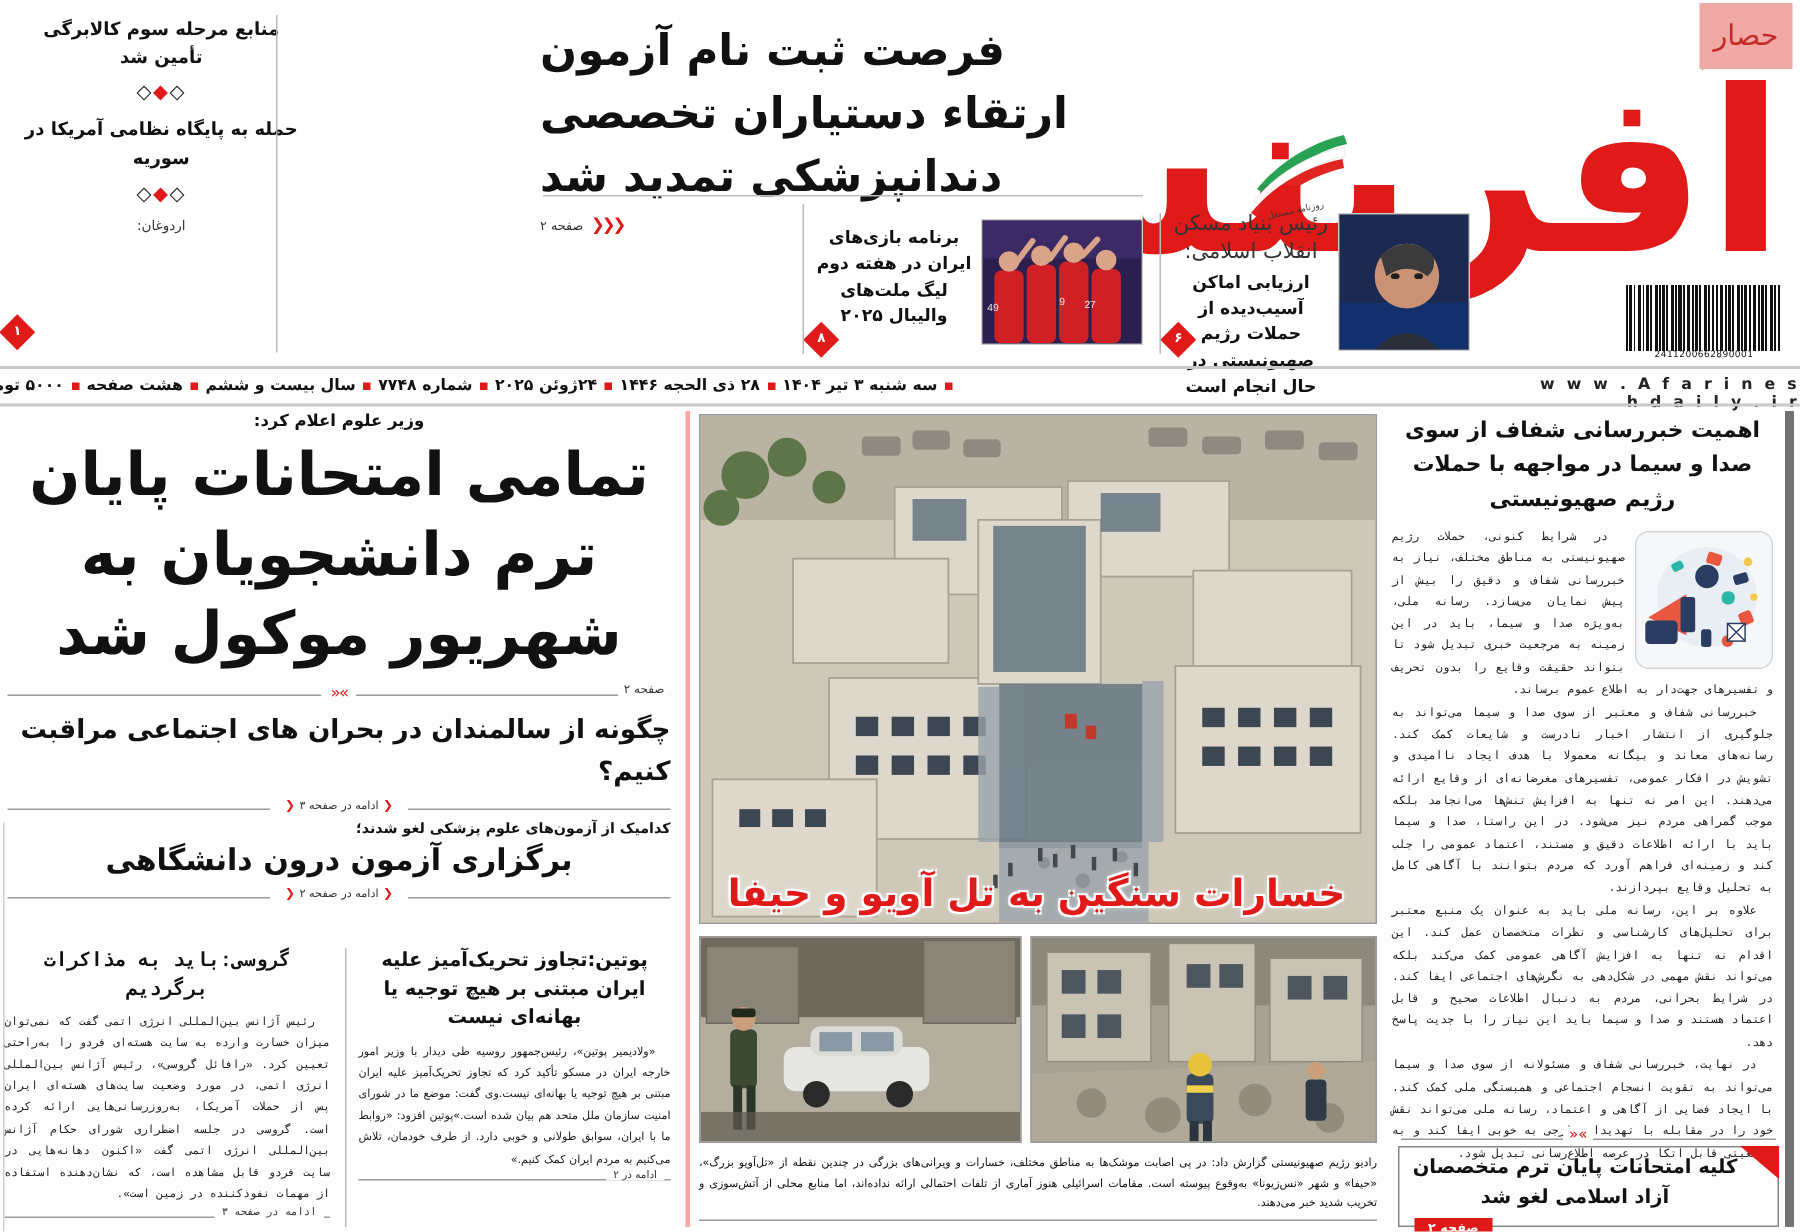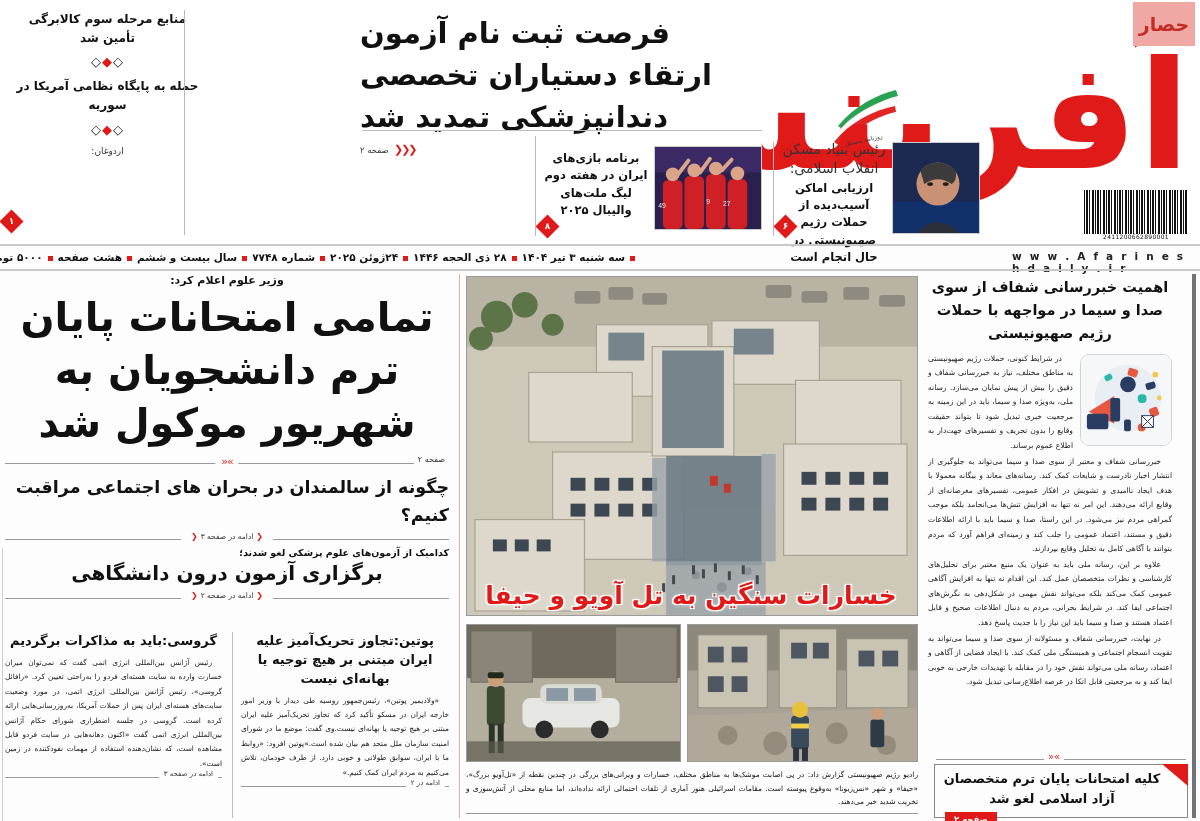--- a/index.html
+++ b/index.html
@@ -136,21 +136,21 @@
     display: block; margin: 5px 0 5px;
     font-size: 13px; letter-spacing: 1px; color: #111;
   }
   .diamond-sep .filled { color: #e01a18; }
   .hesar-stamp {
     position: absolute; top: 2px; left: 1133px;
     width: 62px; height: 44px;
     background: #f0a8a4;
   }
   .hesar-stamp .txt {
-    color: #c42b26; font-size: 19px; font-weight: 700;
+    color: #c42b26; font-size: 19px; font-weight: 400;
     line-height: 44px; text-align: center;
   }
 
   
   .inforule-top {
     position: absolute; top: 244px; right: 0; width: 1200px;
     height: 2px; background: #c9c9c9;
   }
   .infobar {
     position: absolute; top: 247px; right: 0;
@@ -163,53 +163,53 @@
     white-space: nowrap;
     letter-spacing: -0.2px;
   }
   .infobar .meta .sq {
     display: inline-block; width: 5px; height: 5px;
     background: #e01a18; margin: 0 5px; vertical-align: middle;
   }
   .infobar .site {
     position: absolute; left: 1012px; top: 3px;
     direction: ltr; font-size: 10.5px; letter-spacing: 2.2px;
-    color: #222; font-weight: 700;
+    color: #222; font-weight: 700; text-align: right;
   }
   .inforule-bot {
     position: absolute; top: 269px; right: 0; width: 1200px;
     height: 2px; background: #c9c9c9;
   }
 
   
   .body { position: absolute; top: 274px; right: 0; width: 1200px; height: 547px; }
 
   
   .col-right {
     position: absolute; top: 0; right: 4px;
     width: 268px; height: 544px;
-    border-right: 4px solid #737373;
-    padding-right: 20px;
+    border-right: 6px solid #737373;
+    padding-right: 8px;
   }
   .op-title {
     font-size: 14.5px; line-height: 1.6; font-weight: 700;
     color: #111; text-align: center; padding: 2px 2px 6px;
     letter-spacing: -0.4px;
   }
   .op-illus {
     float: right; width: 92px; height: 92px;
     margin: 2px 0 4px 7px;
     border: 1px solid #d4d4d4; border-radius: 9px;
     background: #f4f6f8; overflow: hidden;
   }
   .op-body {
     font-size: 7.6px; line-height: 1.92;
     color: #1a1a1a; text-align: justify;
   }
-  .op-body p { text-indent: 11px; margin-bottom: 1px; }
+  .op-body p { text-indent: 11px; margin-bottom: 1px; font-family: Liberation Mono, monospace; }
   .op-rule {
     position: absolute; bottom: 58px; right: 6px;
     width: 250px; height: 1px; background: #9a9a9a;
   }
   .op-rule::after {
     content: "»«"; position: absolute; left: 108px; top: -8px;
     background: #fdfdfd; padding: 0 4px;
     color: #e01a18; font-size: 10px;
   }
   .promo-box {
@@ -274,21 +274,21 @@
     font-size: 7.4px; line-height: 1.85;
     color: #111; text-align: justify;
     border-bottom: 1px solid #9a9a9a;
     padding-bottom: 2px;
   }
 
   
   .col-left {
     position: absolute; top: 0; right: 740px;
     width: 455px; height: 544px;
-    border-right: 1px solid #fca5a5;
+    border-right: 3px solid #fca5a5;
     padding-right: 10px;
   }
   .kicker-line {
     font-size: 11px; font-weight: 700; color: #111;
     text-align: center; padding: 0 0 4px;
   }
   .main-head {
     font-size: 40px; line-height: 1.32;
     font-weight: 700; color: #111;
     text-align: center; letter-spacing: -1.2px;
@@ -340,21 +340,21 @@
   .two-stories {
     position: absolute; bottom: 0; right: 10px;
     width: 445px; height: 186px;
     display: flex; gap: 10px;
   }
   .story {
     width: 217px;
     border-left: 1px solid #bdbdbd;
     padding-left: 8px;
   }
-  .story:last-child { border-left: none; padding-left: 0; }
+  .story:last-child { border-left: none; padding-left: 0; font-family: Liberation Mono, monospace; }
   .story h3 {
     font-size: 13px; line-height: 1.45; font-weight: 700;
     color: #111; text-align: center; margin-bottom: 5px;
     letter-spacing: -0.3px;
   }
   .story p {
     font-size: 7.4px; line-height: 1.95; color: #1a1a1a;
     text-align: justify; text-indent: 10px;
   }
   .story-foot {

